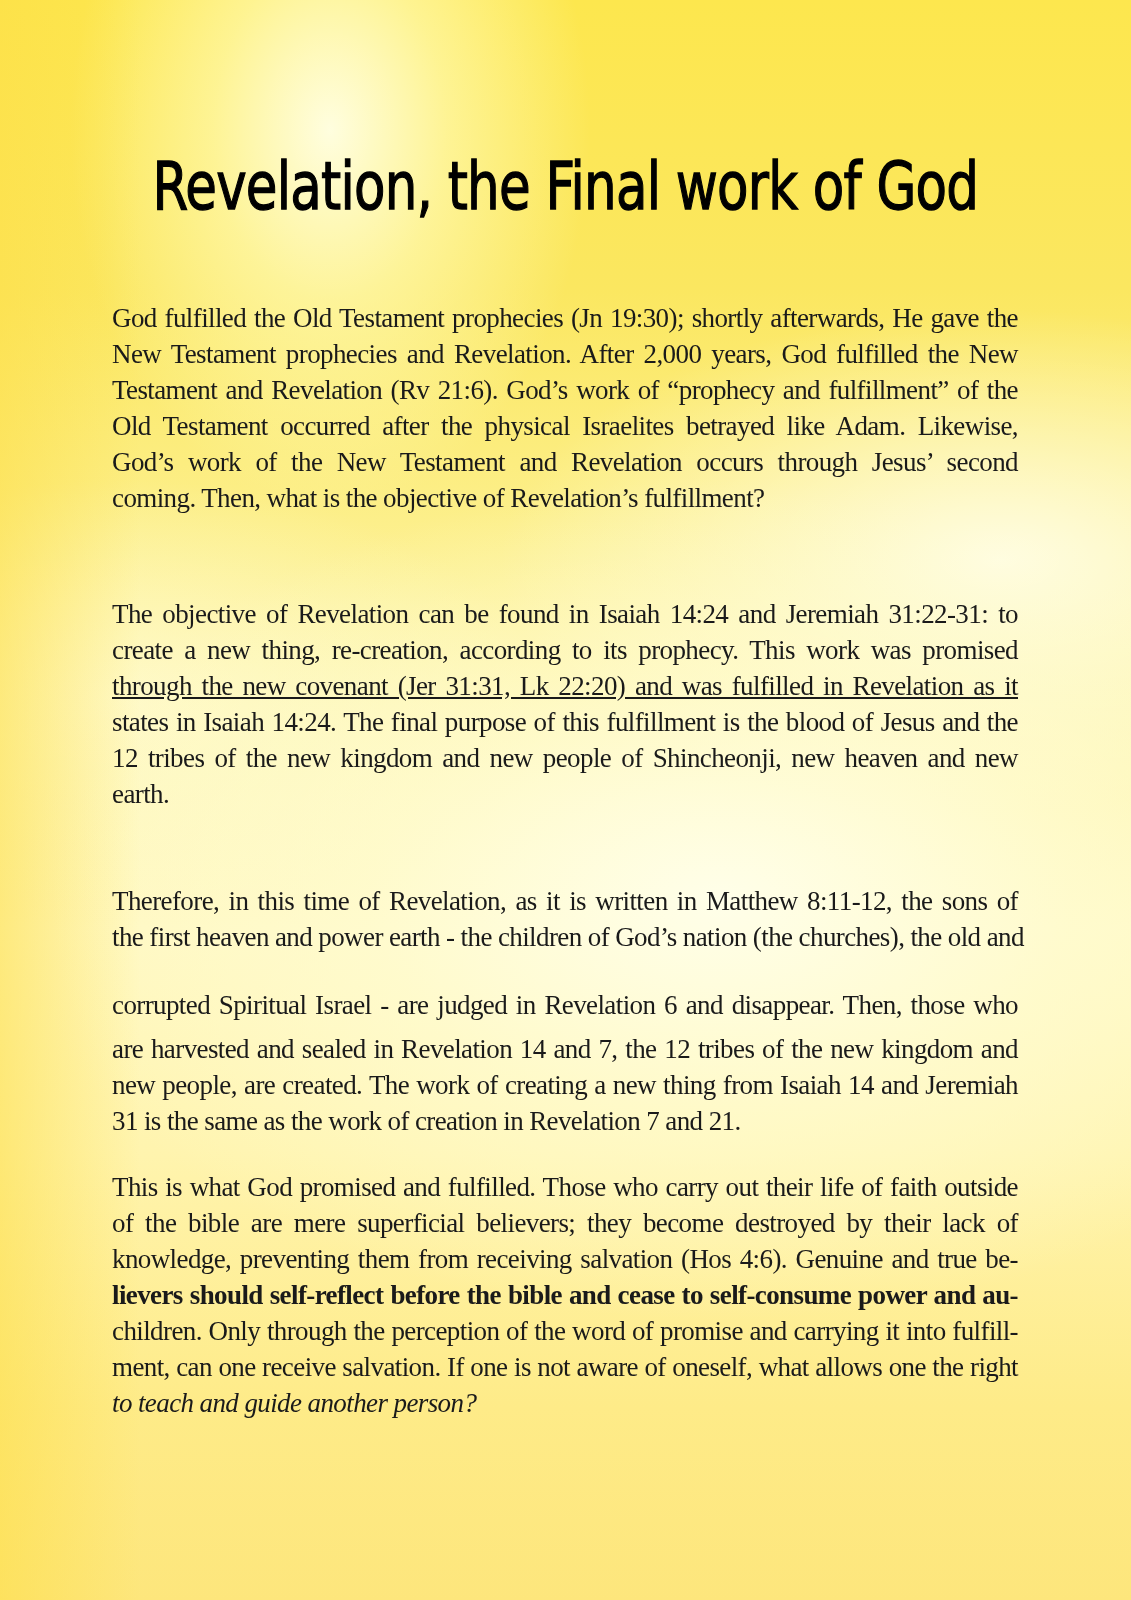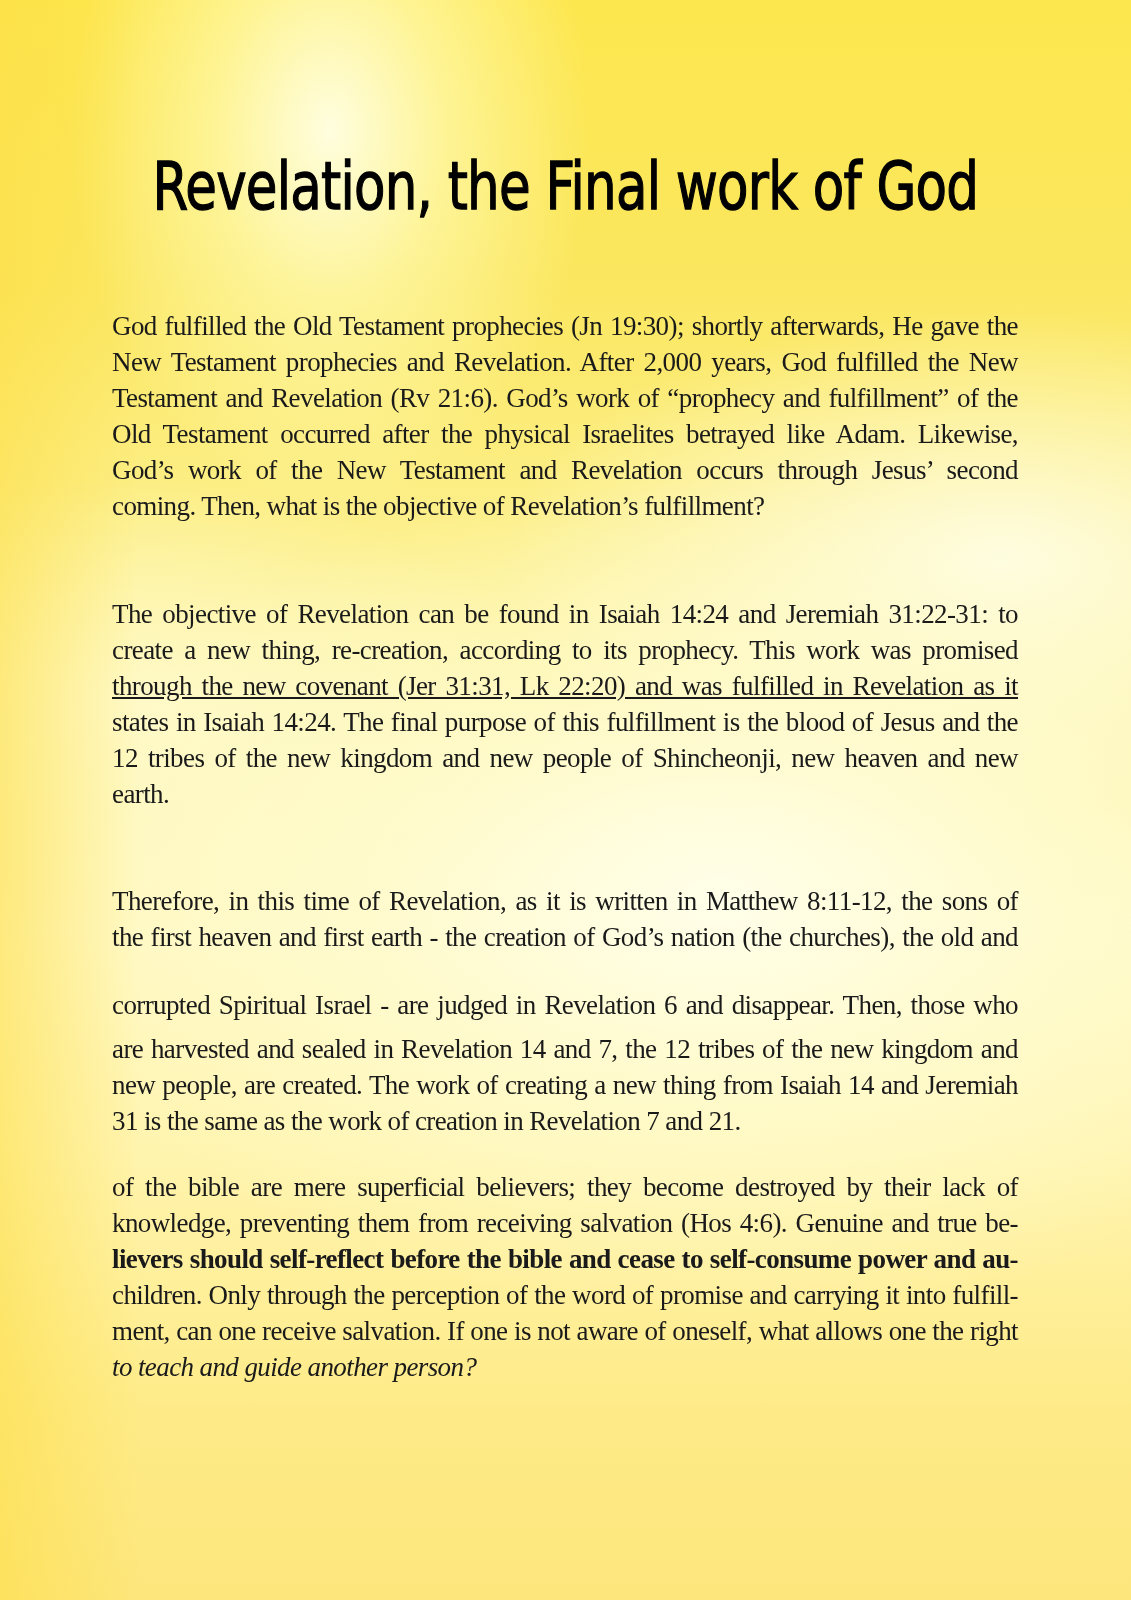--- a/index.html
+++ b/index.html
@@ -32,21 +32,21 @@
     font-family: "Liberation Serif", "DejaVu Serif", serif;
     color: #1a1a1a;
   }
   .line {
     display: block; height: 36px; line-height: 36px;
     font-size: 27px; white-space: nowrap;
     text-align: justify; text-align-last: justify;
     letter-spacing: -0.6px;
   }
   .line.last { text-align-last: left; }
-  .p1 { top: 308px; }
+  .p1 { top: 300px; }
   .p2 { top: 596px; }
   .p3 { top: 883px; }
   .p4 { top: 1169px; }
 </style>
 </head>
 <body>
 
 <div class="edge-left"></div>
 
 <h1 class="title">Revelation, the Final work of God</h1>
@@ -64,27 +64,28 @@
   <span class="line" style="display: block;">The objective of Revelation can be found in Isaiah 14:24 and Jeremiah 31:22-31: to</span>
   <span class="line" style="display: block;">create a new thing, re-creation, according to its prophecy. This work was promised</span>
   <span class="line" style="display: block; text-decoration: underline;">through the new covenant (Jer 31:31, Lk 22:20) and was fulfilled in Revelation as it</span>
   <span class="line" style="display: block;">states in Isaiah 14:24. The final purpose of this fulfillment is the blood of Jesus and the</span>
   <span class="line" style="display: block;">12 tribes of the new kingdom and new people of Shincheonji, new heaven and new</span>
   <span class="line last" style="display: block;">earth.</span>
 </div>
 
 <div class="para p3">
   <span class="line" style="display: block;">Therefore, in this time of Revelation, as it is written in Matthew 8:11-12, the sons of</span>
-  <span class="line" style="display: block;">the first heaven and first earth - the creation of God’s nation (the churches), the old and</span>
+  <span class="line" style="display: block;">the first heaven and power earth - the children of God’s nation (the churches), the old and</span>
   <span class="line" style="display: block; margin-top: 32px;">corrupted Spiritual Israel - are judged in Revelation 6 and disappear. Then, those who</span>
   <span class="line" style="display: block; margin-top: 8px;">are harvested and sealed in Revelation 14 and 7, the 12 tribes of the new kingdom and</span>
   <span class="line" style="display: block;">new people, are created. The work of creating a new thing from Isaiah 14 and Jeremiah</span>
   <span class="line last" style="display: block;">31 is the same as the work of creation in Revelation 7 and 21.</span>
 </div>
 
 <div class="para p4">
+  <span class="line" style="display: block;">This is what God promised and fulfilled. Those who carry out their life of faith outside</span>
   <span class="line" style="display: block;">of the bible are mere superficial believers; they become destroyed by their lack of</span>
   <span class="line" style="display: block;">knowledge, preventing them from receiving salvation (Hos 4:6). Genuine and true be-</span>
   <span class="line" style="display: block; font-weight: bold;">lievers should self-reflect before the bible and cease to self-consume power and au-</span>
   <span class="line" style="display: block;">children. Only through the perception of the word of promise and carrying it into fulfill-</span>
   <span class="line" style="display: block;">ment, can one receive salvation. If one is not aware of oneself, what allows one the right</span>
   <span class="line last" style="display: block; font-style: italic;">to teach and guide another person?</span>
 </div>
 
 </body></html>

